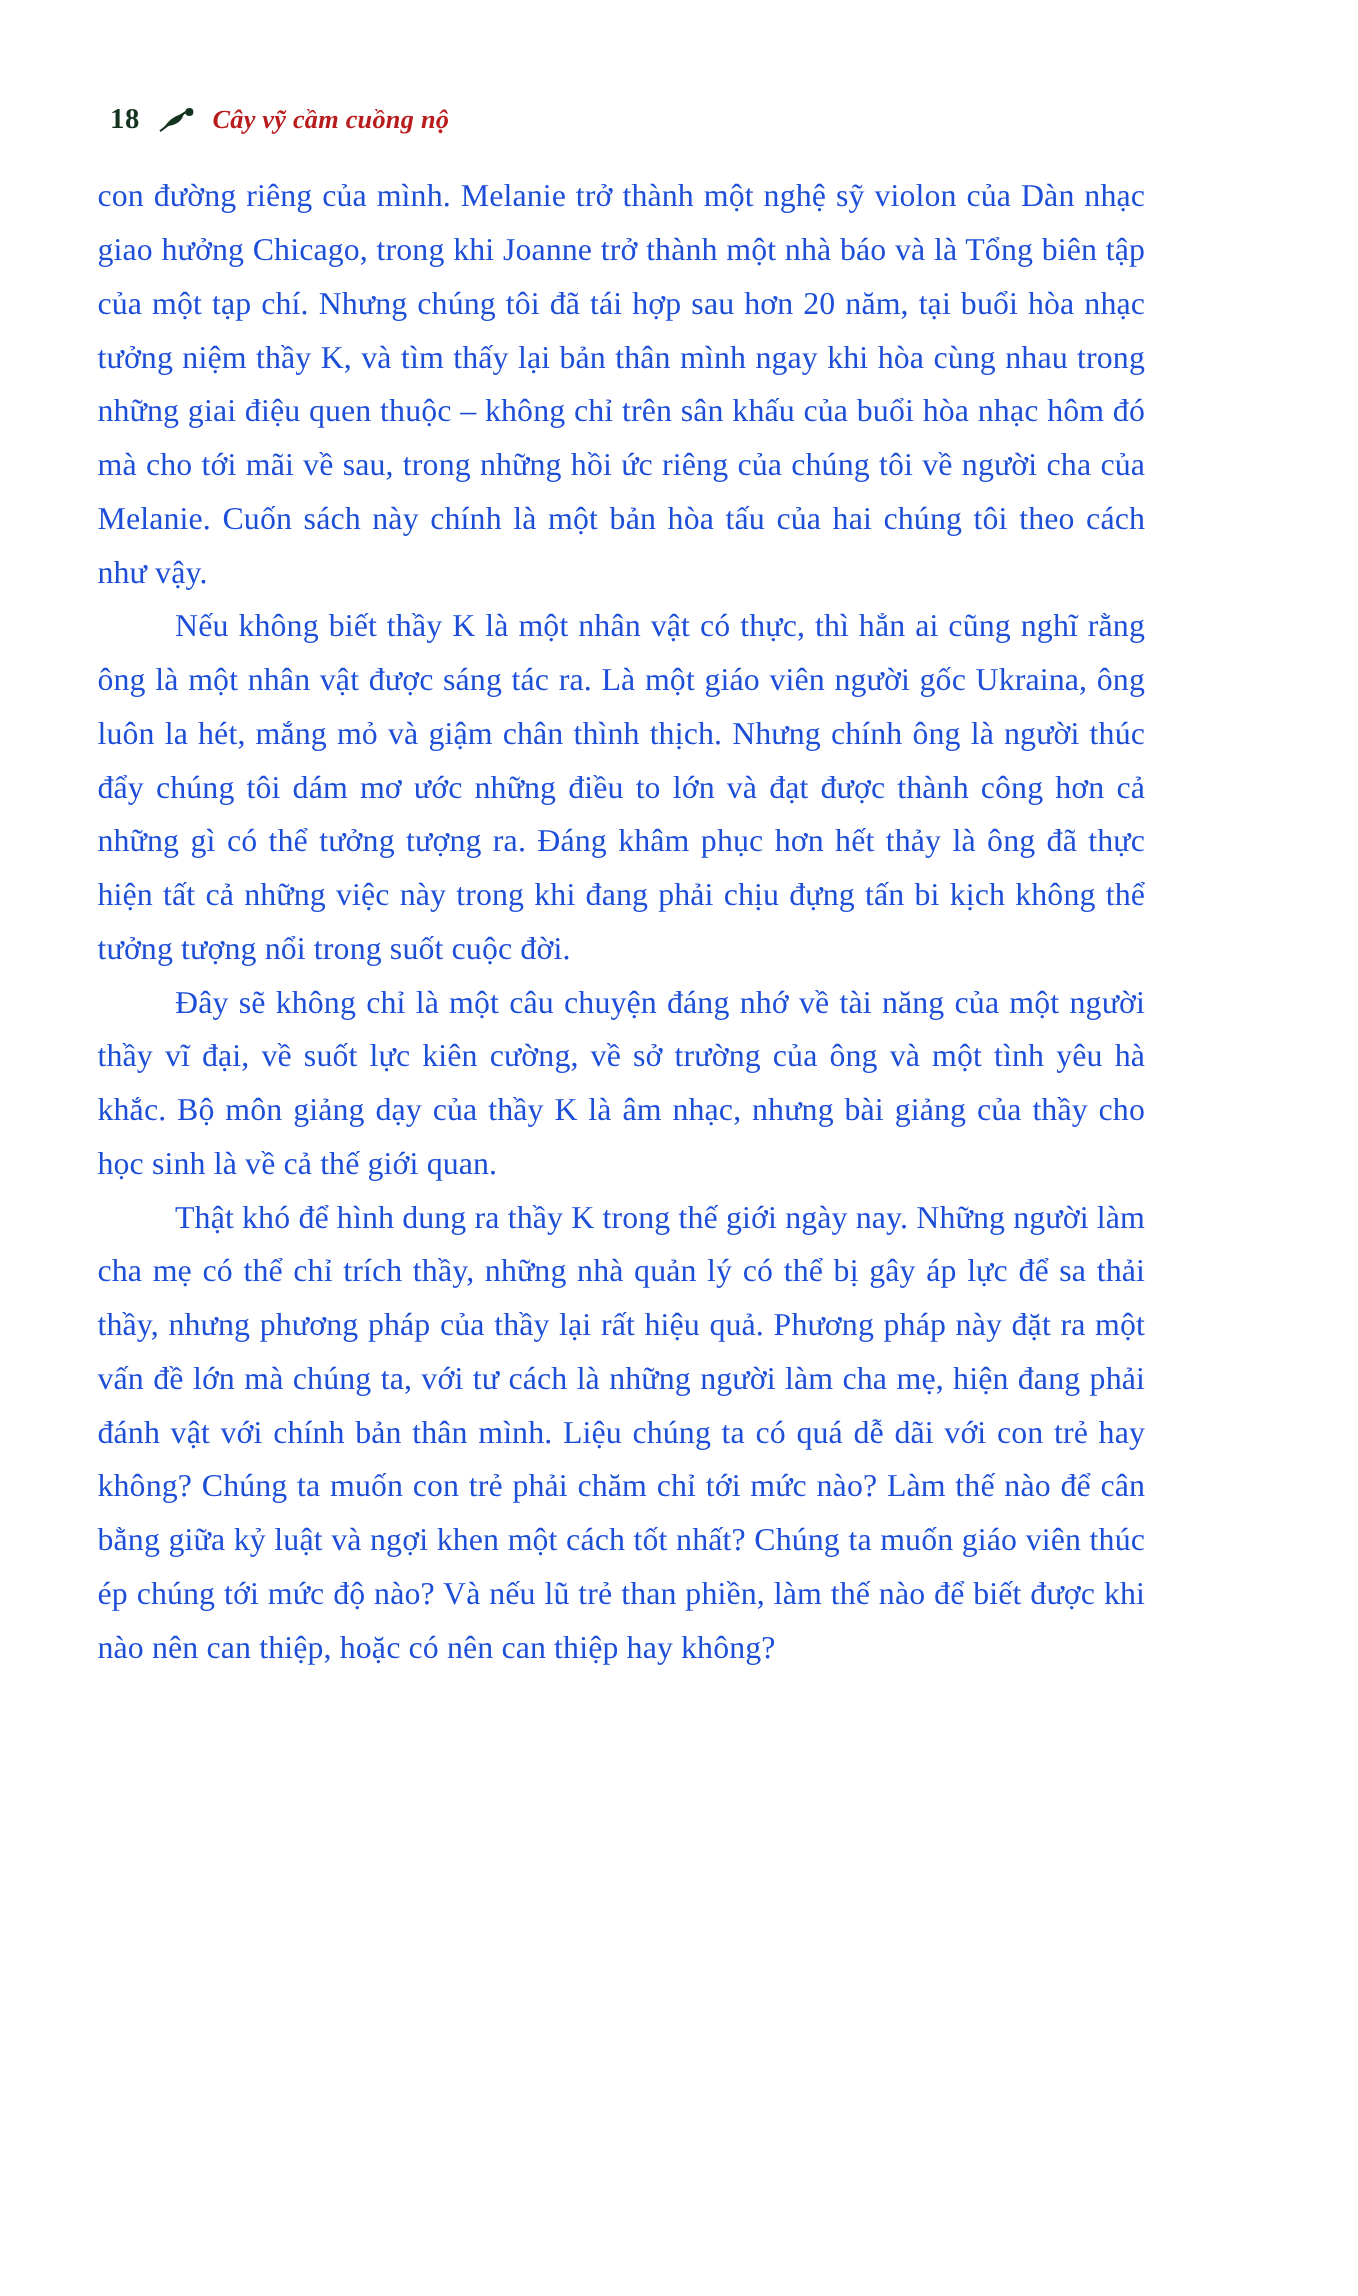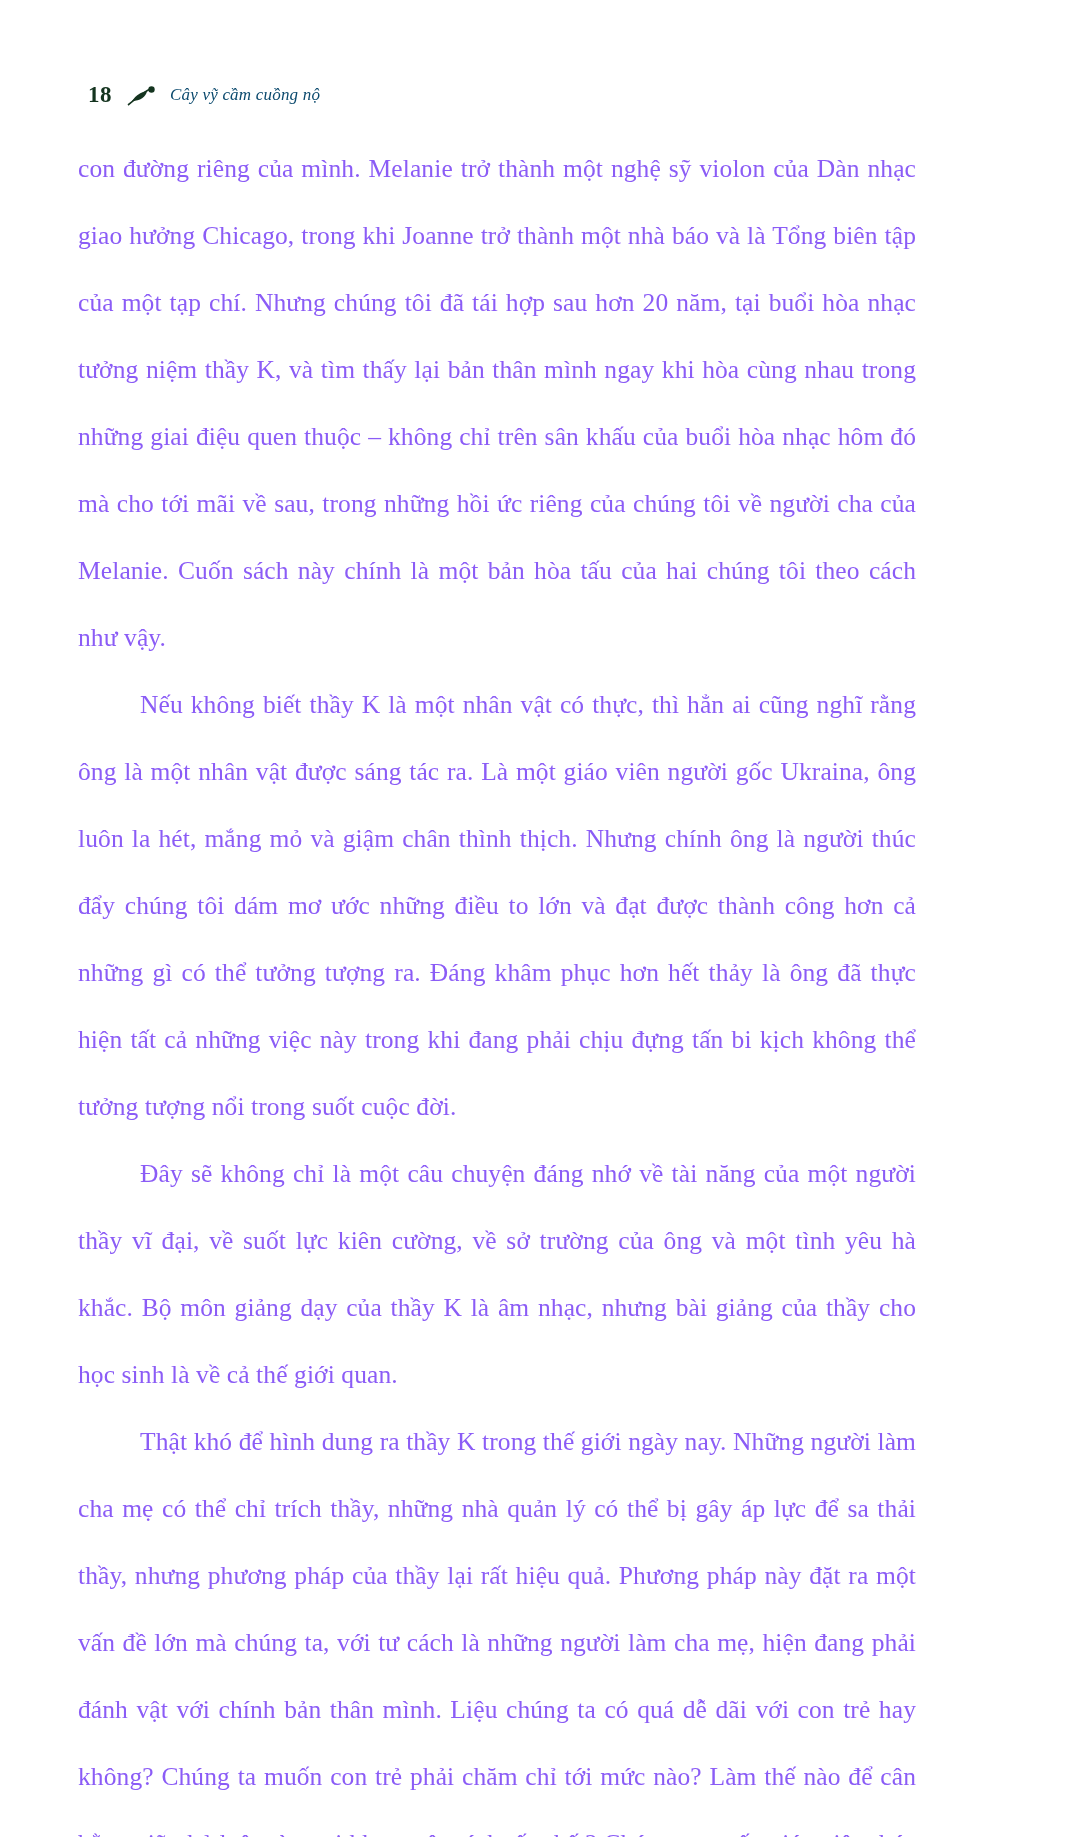--- a/index.html
+++ b/index.html
@@ -40,38 +40,38 @@
   }
   .header-ornament {
     display: inline-block;
     width: 30px;
     height: 24px;
     position: relative;
     top: 2px;
   }
   .book-title {
     font-family: "Liberation Serif", serif;
-    font-size: 17px;
-    font-weight: normal;
+    font-size: 21px;
+    font-weight: bold;
     font-style: italic;
-    color: #0c4a6e;
+    color: #b91c1c;
     letter-spacing: 0.2px;
   }
   .body-text {
     position: absolute;
     top: 135px;
     left: 78px;
     width: 838px;
   }
   .body-text p {
     margin: 0 0 0px 0;
     font-family: "Liberation Serif", serif;
     font-size: 25.5px;
-    line-height: 67px;
-    color: #8b5cf6;
+    line-height: 43px;
+    color: #1d4ed8;
     text-align: justify;
     text-justify: inter-word;
     letter-spacing: 0.1px;
   }
   .body-text p.indent {
     text-indent: 62px;
   }
 </style>
 </head>
 <body>

